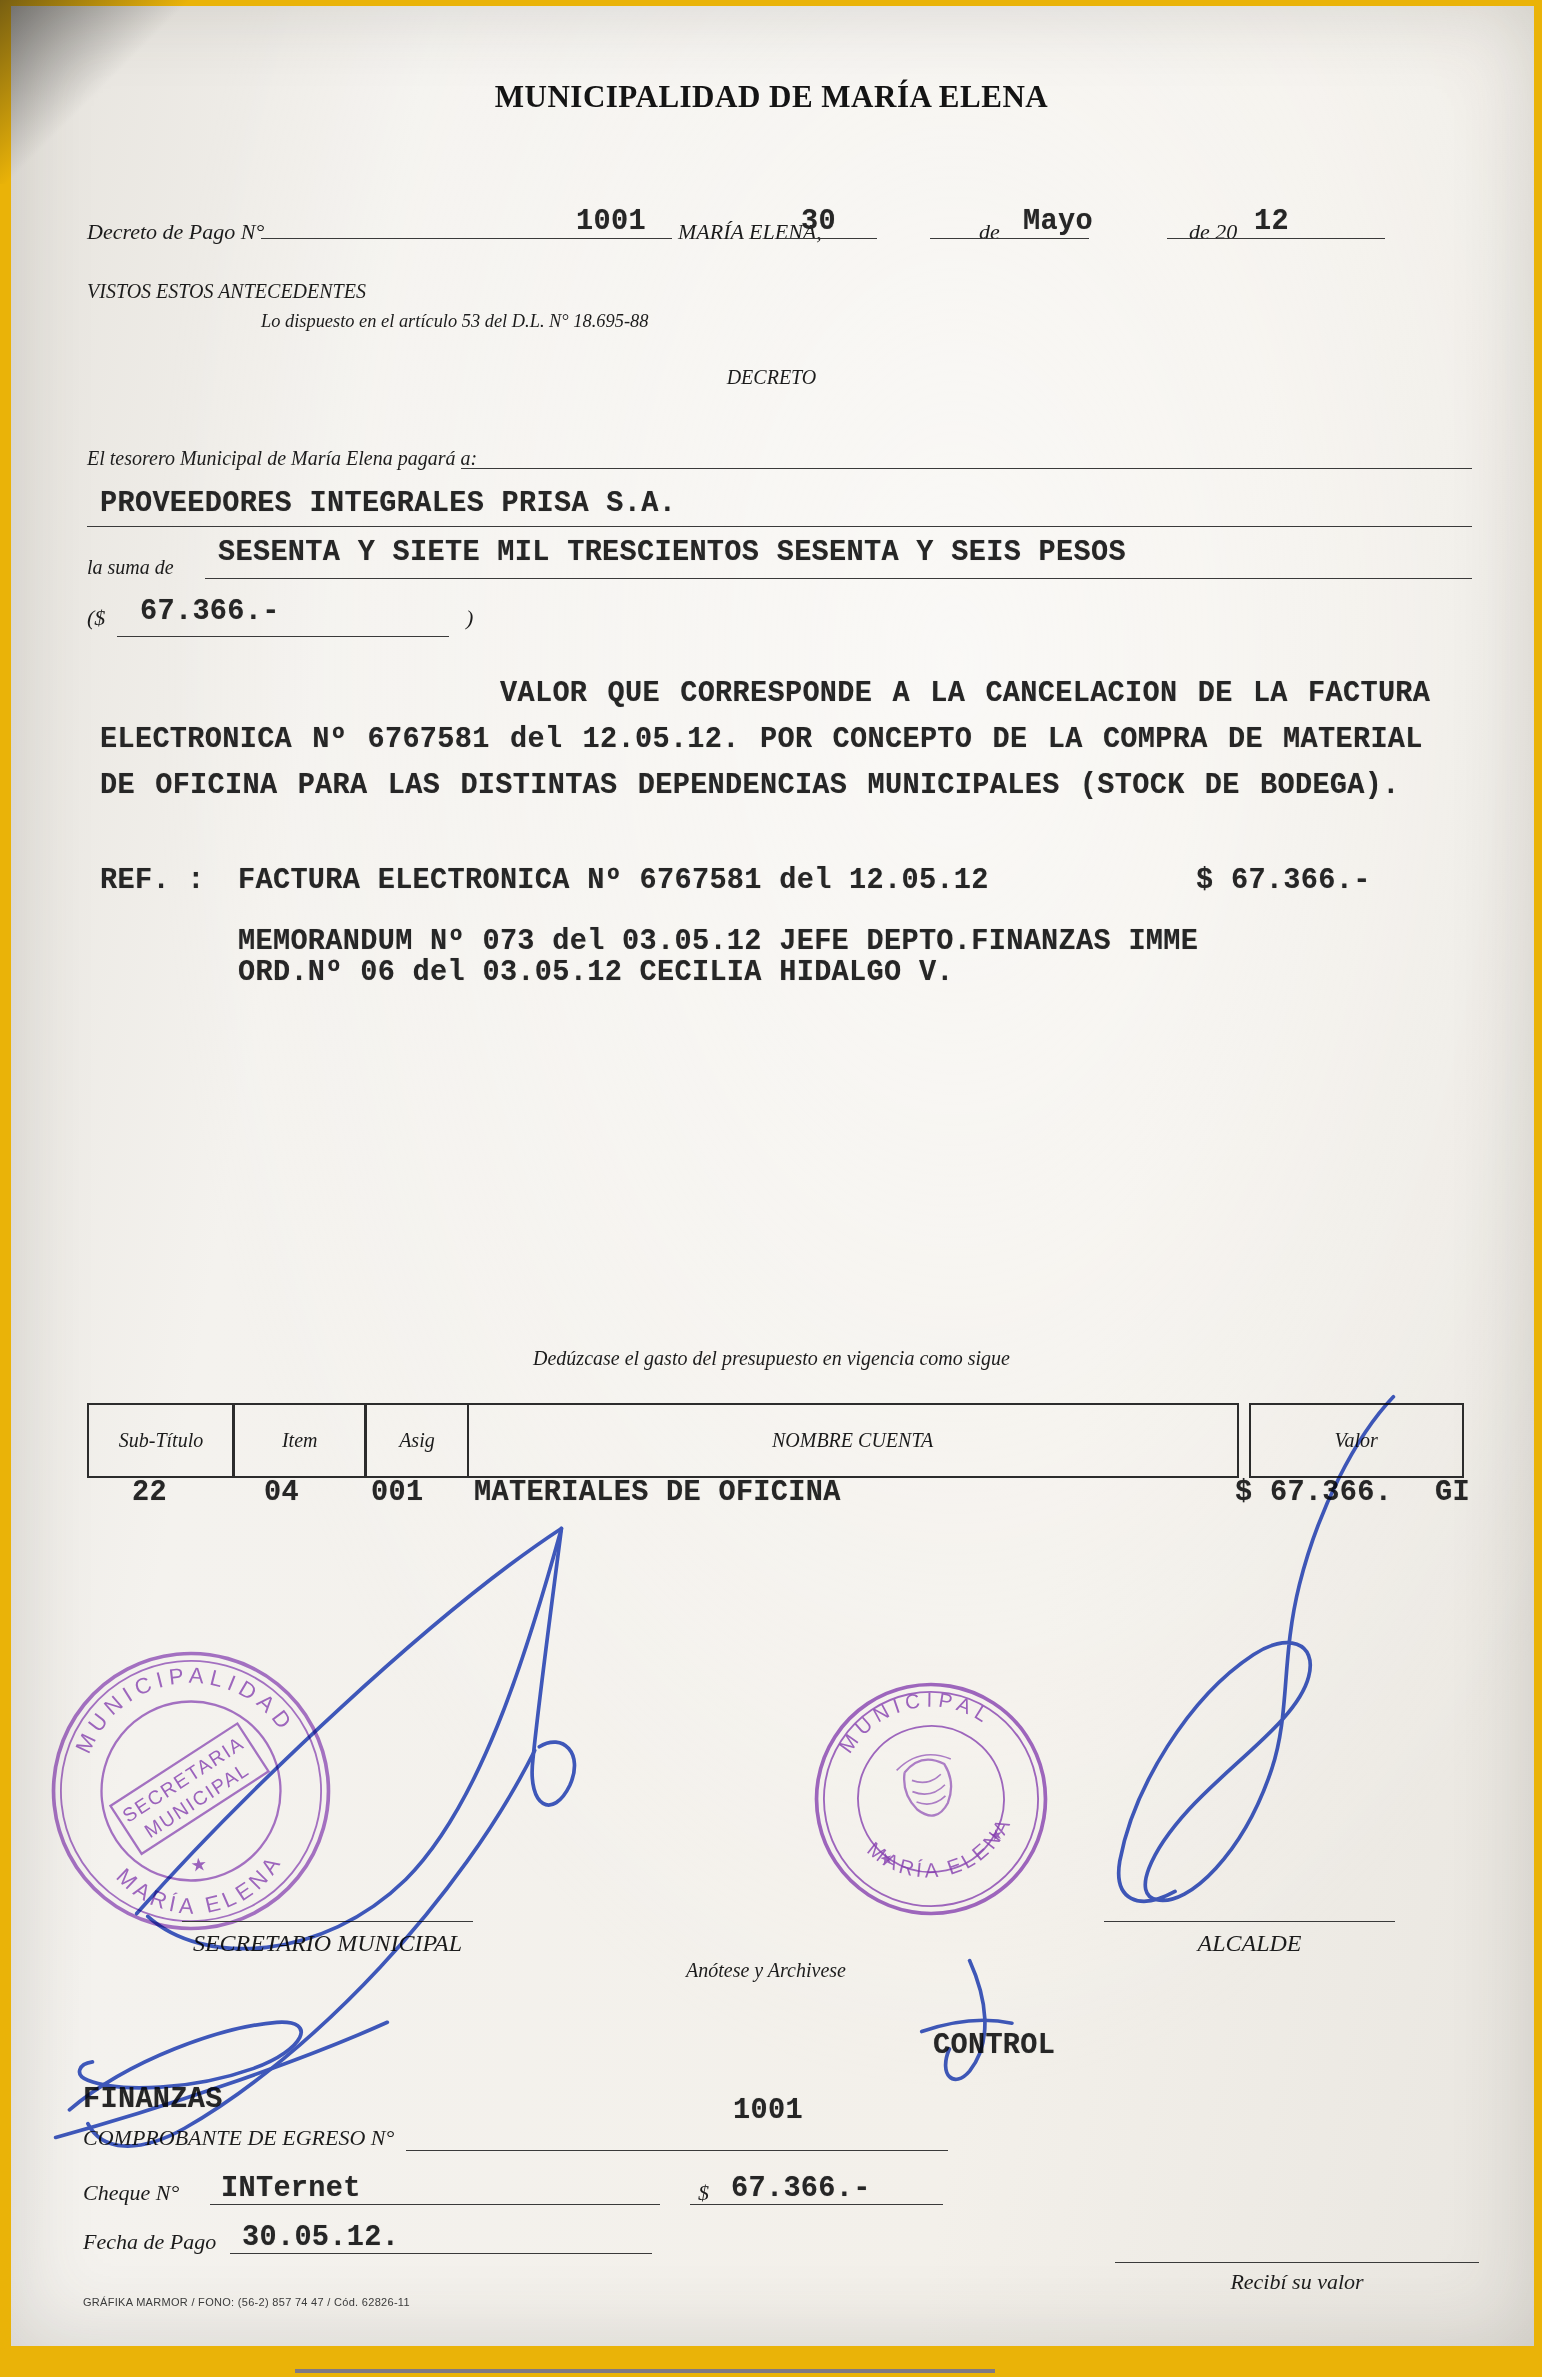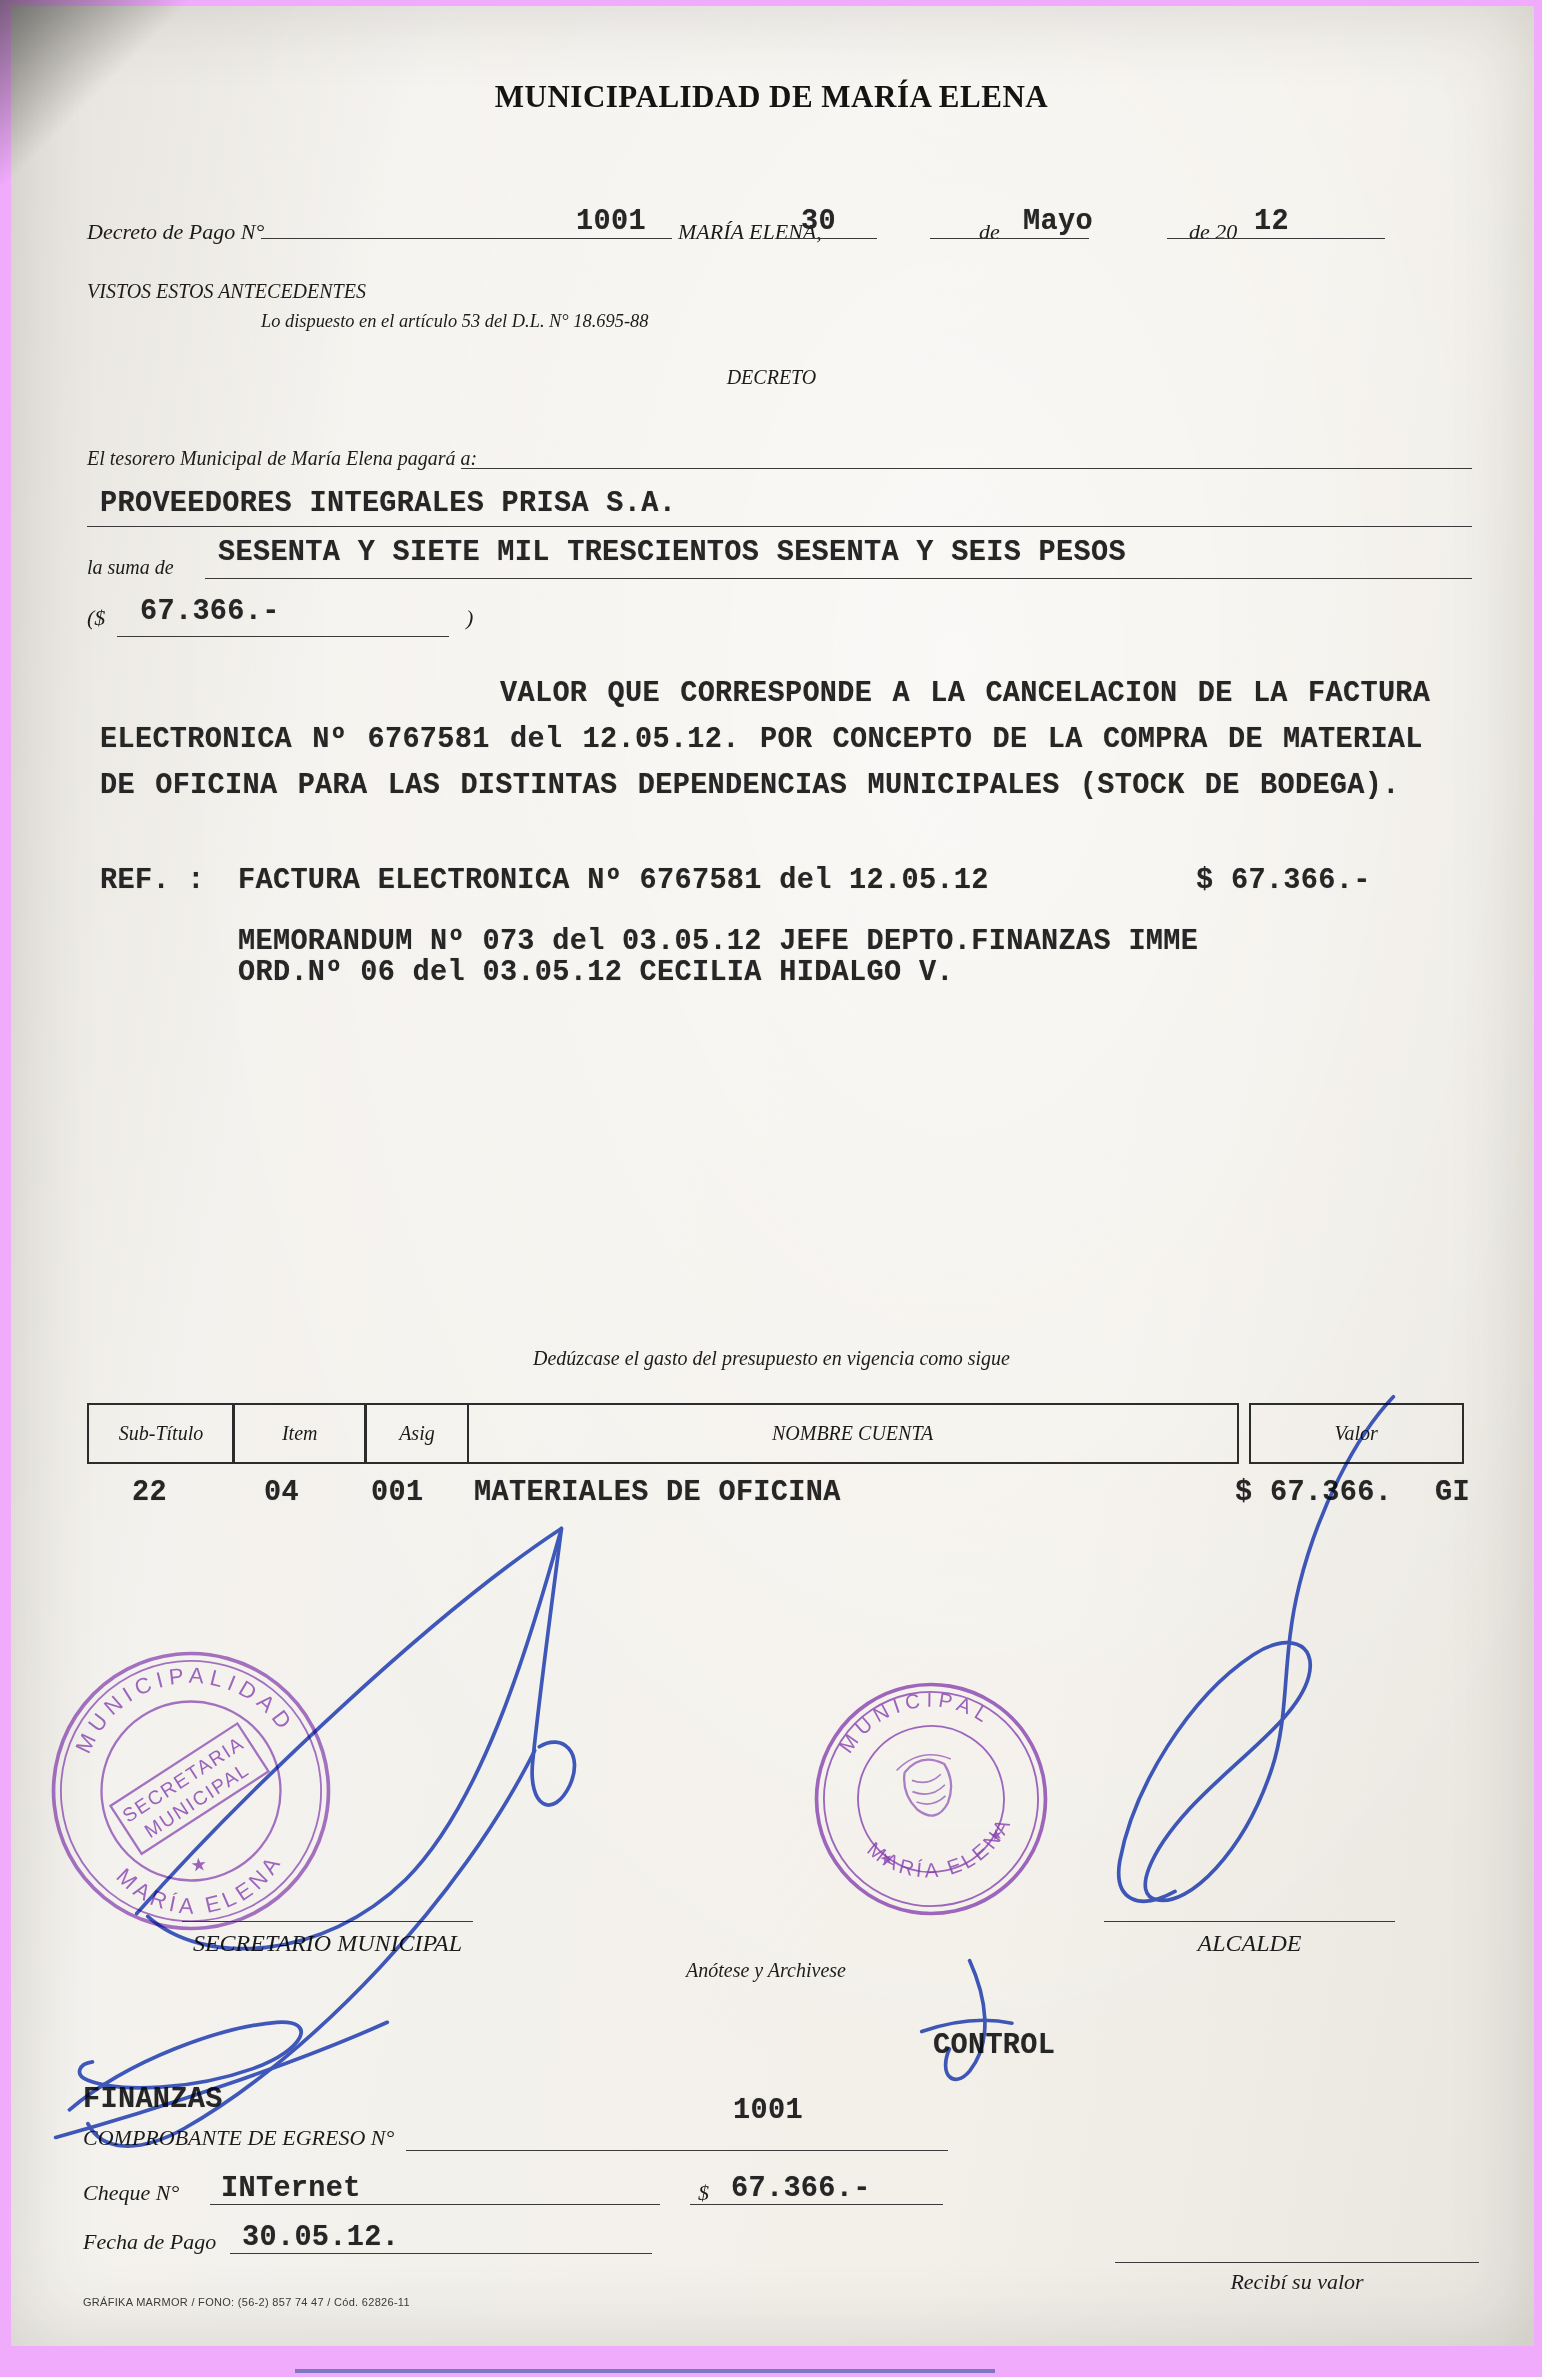--- a/index.html
+++ b/index.html
@@ -1,17 +1,17 @@
 <!DOCTYPE html>
 <html style="font-size:14.7px"><head>
 <meta charset="utf-8">
 <style>
   * { margin:0; padding:0; box-sizing:border-box; }
   html,body { background:#0d0d0d; }
-  .page { position:relative; width:1543px; height:2377px; background:#f0abfc; overflow:hidden;
+  .page { position:relative; width:1543px; height:2377px; background:#eab308; overflow:hidden;
           font-family:"Liberation Serif", serif; }
   .paper { position:absolute; left:11px; top:5.5px; right:9.2px; bottom:31px;
            background:
              radial-gradient(ellipse at 62% 28%, rgba(255,255,255,0.55), rgba(255,255,255,0) 60%),
              linear-gradient(100deg, #e6e3dd 0%, #f4f2ee 22%, #f3f0ea 68%, #e9e6e0 100%);
            box-shadow: inset 0 0 83px rgba(60,55,45,0.18); }
   .corner-shade { position:absolute; left:0; top:0; width:240px; height:184px;
            background: linear-gradient(135deg, rgba(25,25,25,0.55), rgba(25,25,25,0) 45%); }
   .bottom-sliver { position:absolute; left:295px; bottom:3.7px; width:700px; height:4.6px;
            background:#5a66b0; opacity:0.75; }
@@ -28,21 +28,21 @@
   .type-just { word-spacing:2.8px; }
 
   .rule { position:absolute; border-top:1.8px solid #3a3a3a; height:0; }
 
   .title { position:absolute; left:0; right:0; top:79px; text-align:center;
            font-family:"Liberation Serif", serif; font-weight:bold; font-size:31px;
            letter-spacing:0.5px; color:#141414; }
   .centered { left:0; right:0; text-align:center; }
 
   .thead { position:absolute; display:flex; left:87px; top:1403px; height:61px; }
-  .thcell { border:2.8px solid #2c2c2c; height:61px; display:flex; align-items:center;
+  .thcell { border:2.8px solid #2c2c2c; height:75px; display:flex; align-items:center;
             justify-content:center; font-family:"Liberation Serif", serif; font-style:italic;
             font-size:20px; color:#1b1b1b; background:transparent; }
   .thcell + .thcell { margin-left:-2.8px; }
   .thspacer { width:10px; }
   .thspacer + .thcell { margin-left:0; }
 
   .stamp { position:absolute; mix-blend-mode:multiply; }
   .stamp-left { left:48px; top:1648px; transform:rotate(-6deg); }
   .stamp-right { left:811px; top:1679px; transform:rotate(-12deg); }
 

